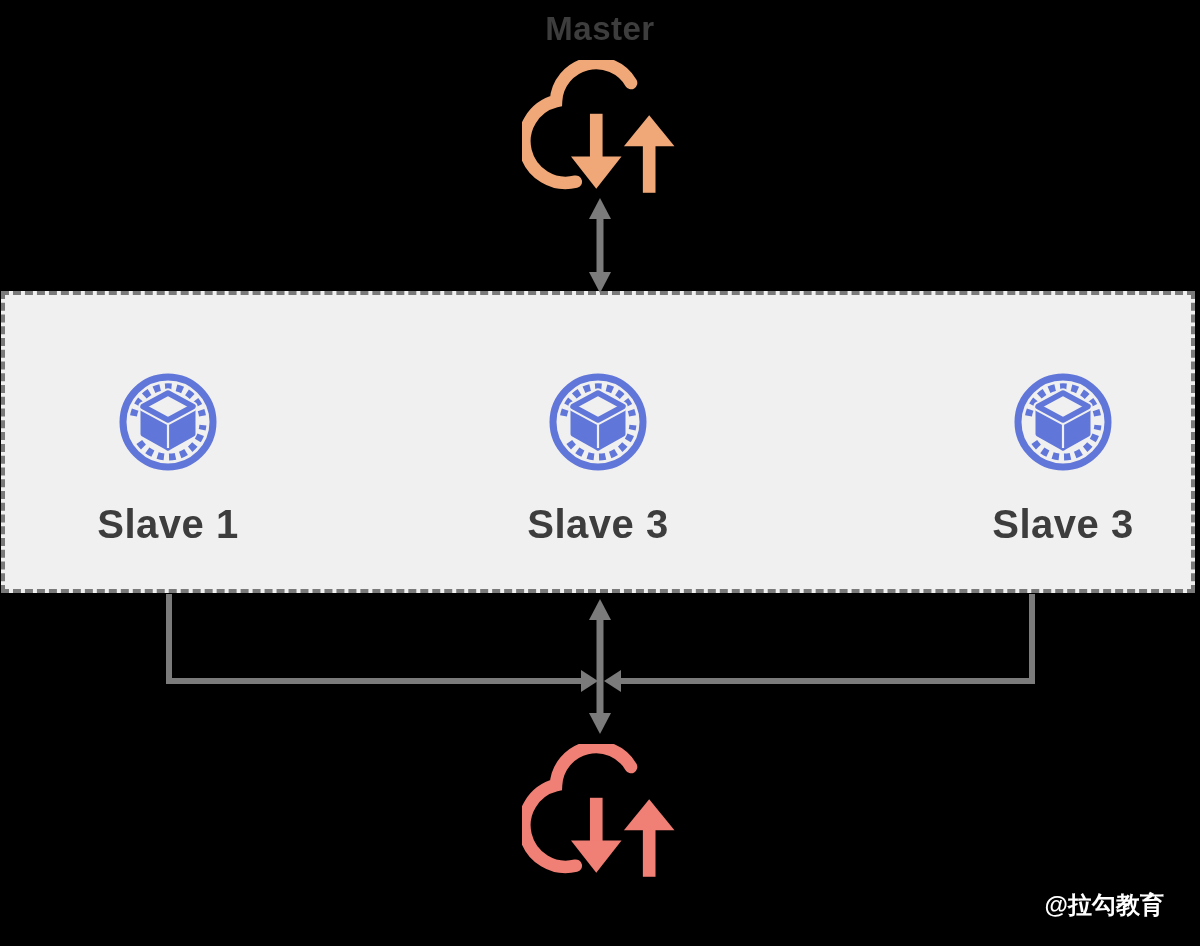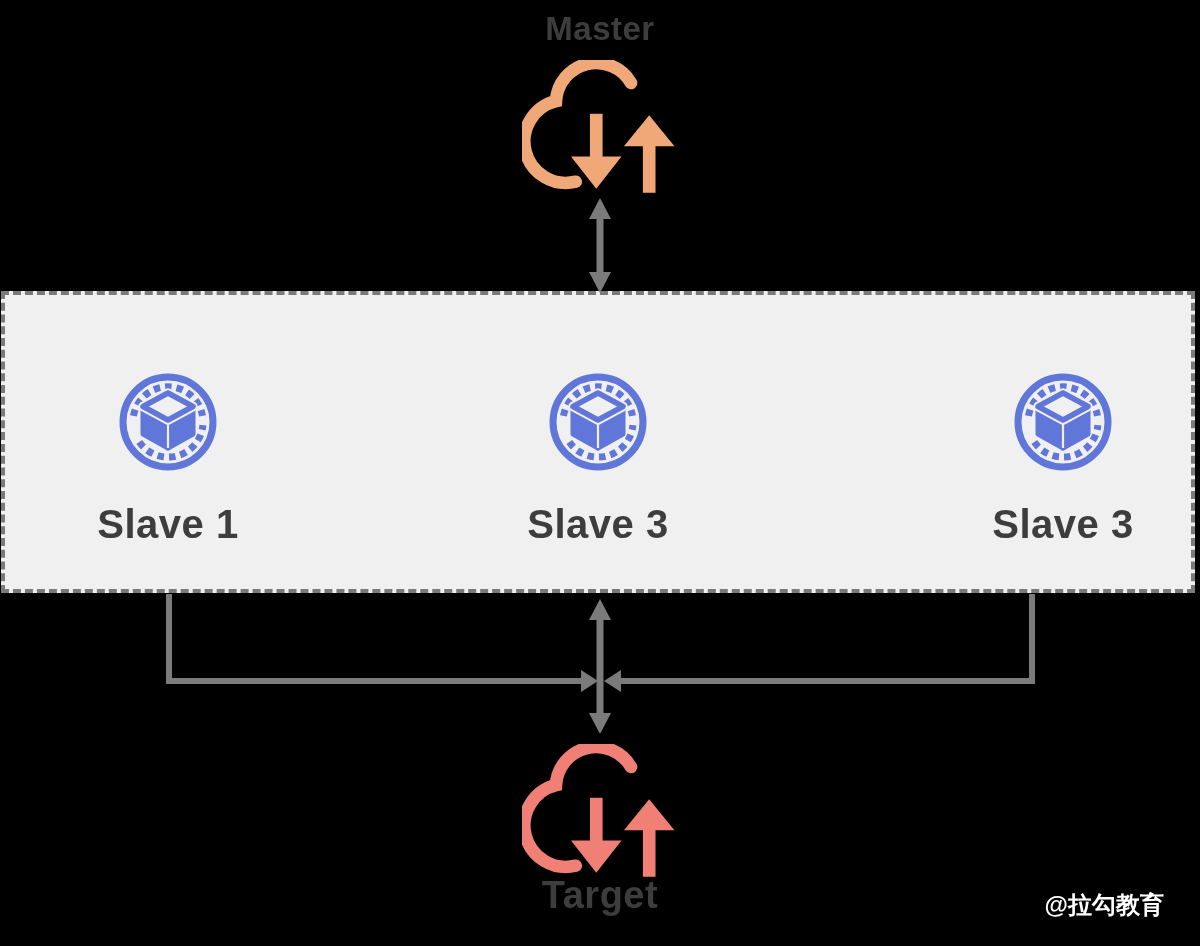--- a/index.html
+++ b/index.html
@@ -113,17 +113,16 @@
     <g>
       <path class="arrow-stem" d="M 600 617 L 600 716"></path>
       <polygon class="arrow-head" points="589,620 611,620 600,599"></polygon>
       <polygon class="arrow-head" points="589,713 611,713 600,734"></polygon>
     </g>
   </svg>
 
   <svg class="cloud target-cloud" viewBox="0 0 200 172">
     <use href="#cloud-sync"></use>
   </svg>
-  <div class="label target-label">Target</div>
 
   <div class="watermark">@拉勾教育</div>
 
 </div>
 
 </body></html>

